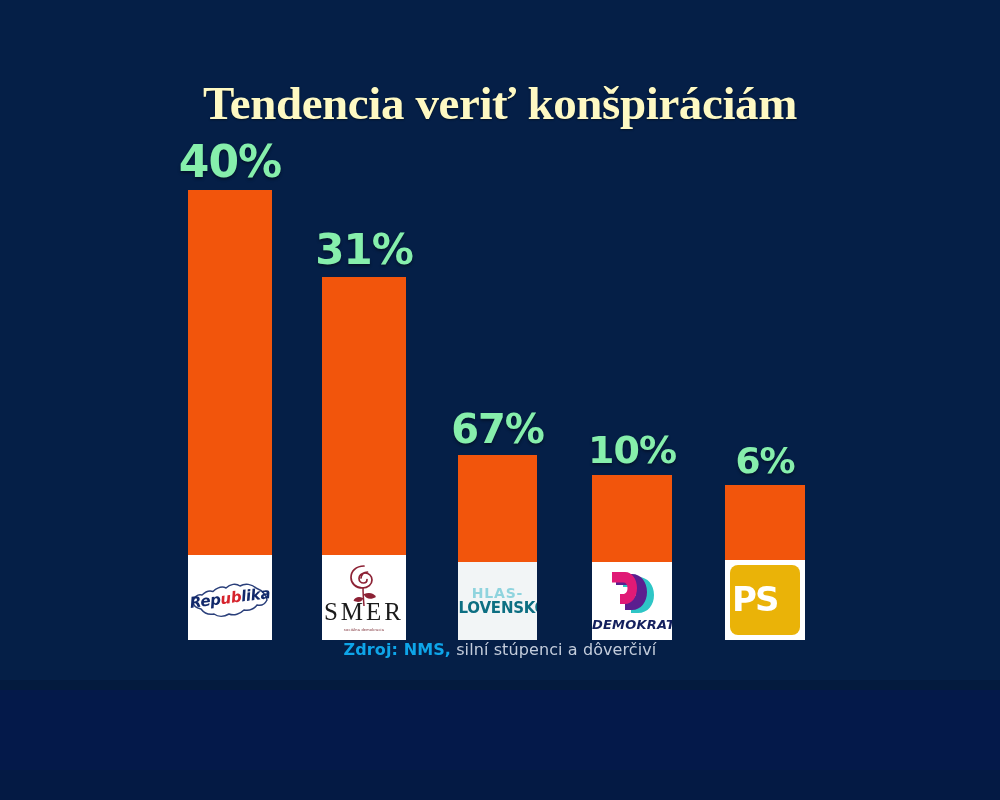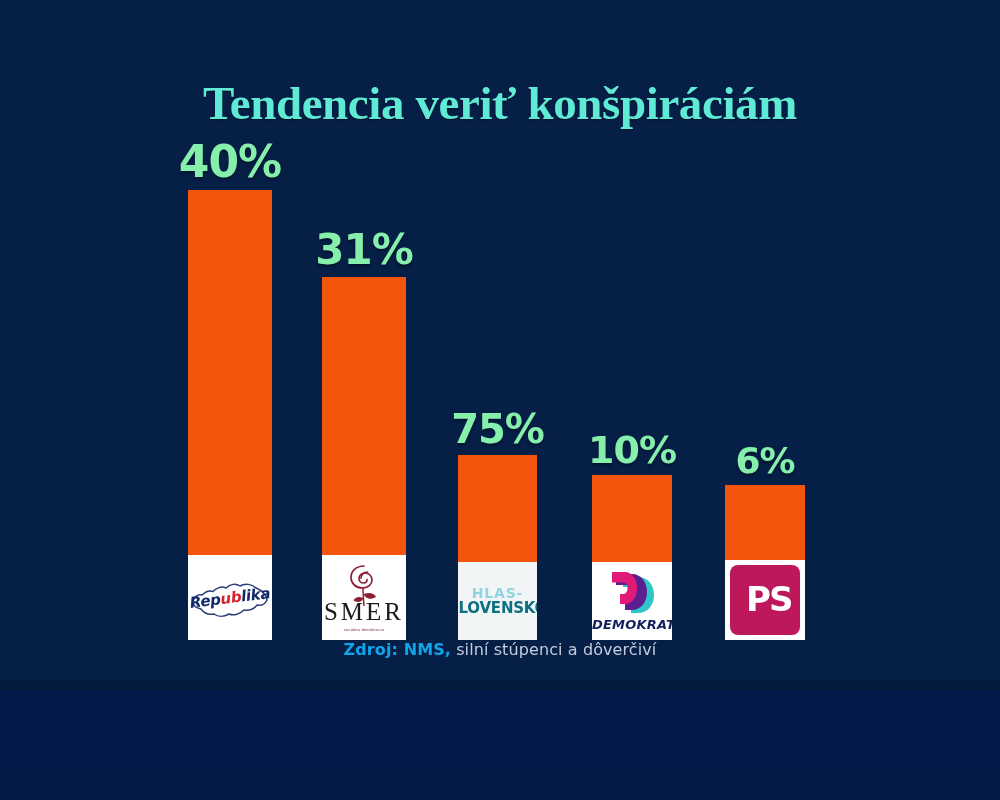--- a/index.html
+++ b/index.html
@@ -33,21 +33,21 @@
   .band-b { top: 690px; height: 80px;  background: #04194a; }
   .band-c { top: 770px; height: 30px;  background: #041a44; }
 
   
   .title {
     position: absolute;
     top: 79px;
     left: 0;
     width: 1000px;
     text-align: center;
-    color: #5eead4;
+    color: #fef9c3;
     font-family: "Liberation Serif", "DejaVu Serif", serif;
     font-weight: bold;
     font-size: 47px;
     letter-spacing: -0.4px;
     line-height: 1.05;
     white-space: nowrap;
     text-shadow: 0 1px 2px rgba(0,0,0,0.45);
   }
 
   
@@ -211,24 +211,24 @@
 
   
   .ps-tile {
     position: absolute;
     left: 50%;
     top: 50%;
     transform: translate(-50%, -50%);
     width: 70px;
     height: 70px;
     border-radius: 8px;
-    background: #be185d;
+    background: #eab308;
     display: flex;
     align-items: center;
-    justify-content: flex-end;
+    justify-content: flex-start;
   }
 
   
   .source {
     position: absolute;
     left: 0;
     top: 640px;
     width: 1000px;
     text-align: center;
     font-family: "DejaVu Sans", "Liberation Sans", sans-serif;
@@ -291,21 +291,21 @@
               <path d="M44 74 C36 70 28 72 25 79 C33 84 41 82 44 76 Z" fill="#8c2134"></path>
             </svg>
           </div>
           <div class="smer-name">SMER</div>
           <div class="smer-sub">sociálna demokracia</div>
         </div>
       </div>
     </div>
 
     <div class="bar-group" style="left:458px; width:79px; height:185px;">
-      <div class="value-label" style="top:-46px; font-size:40px;">75%</div>
+      <div class="value-label" style="top:-46px; font-size:40px;">67%</div>
       <div class="bar-fill" style="bottom:0; height:185px;"></div>
       <div class="logo-card tinted" style="height:78px;">
         <div class="logo-inner">
           <div class="hlas-block">
             <div class="hlas-top">HLAS-</div>
             <div class="hlas-bottom">SLOVENSKO</div>
           </div>
         </div>
       </div>
     </div>

